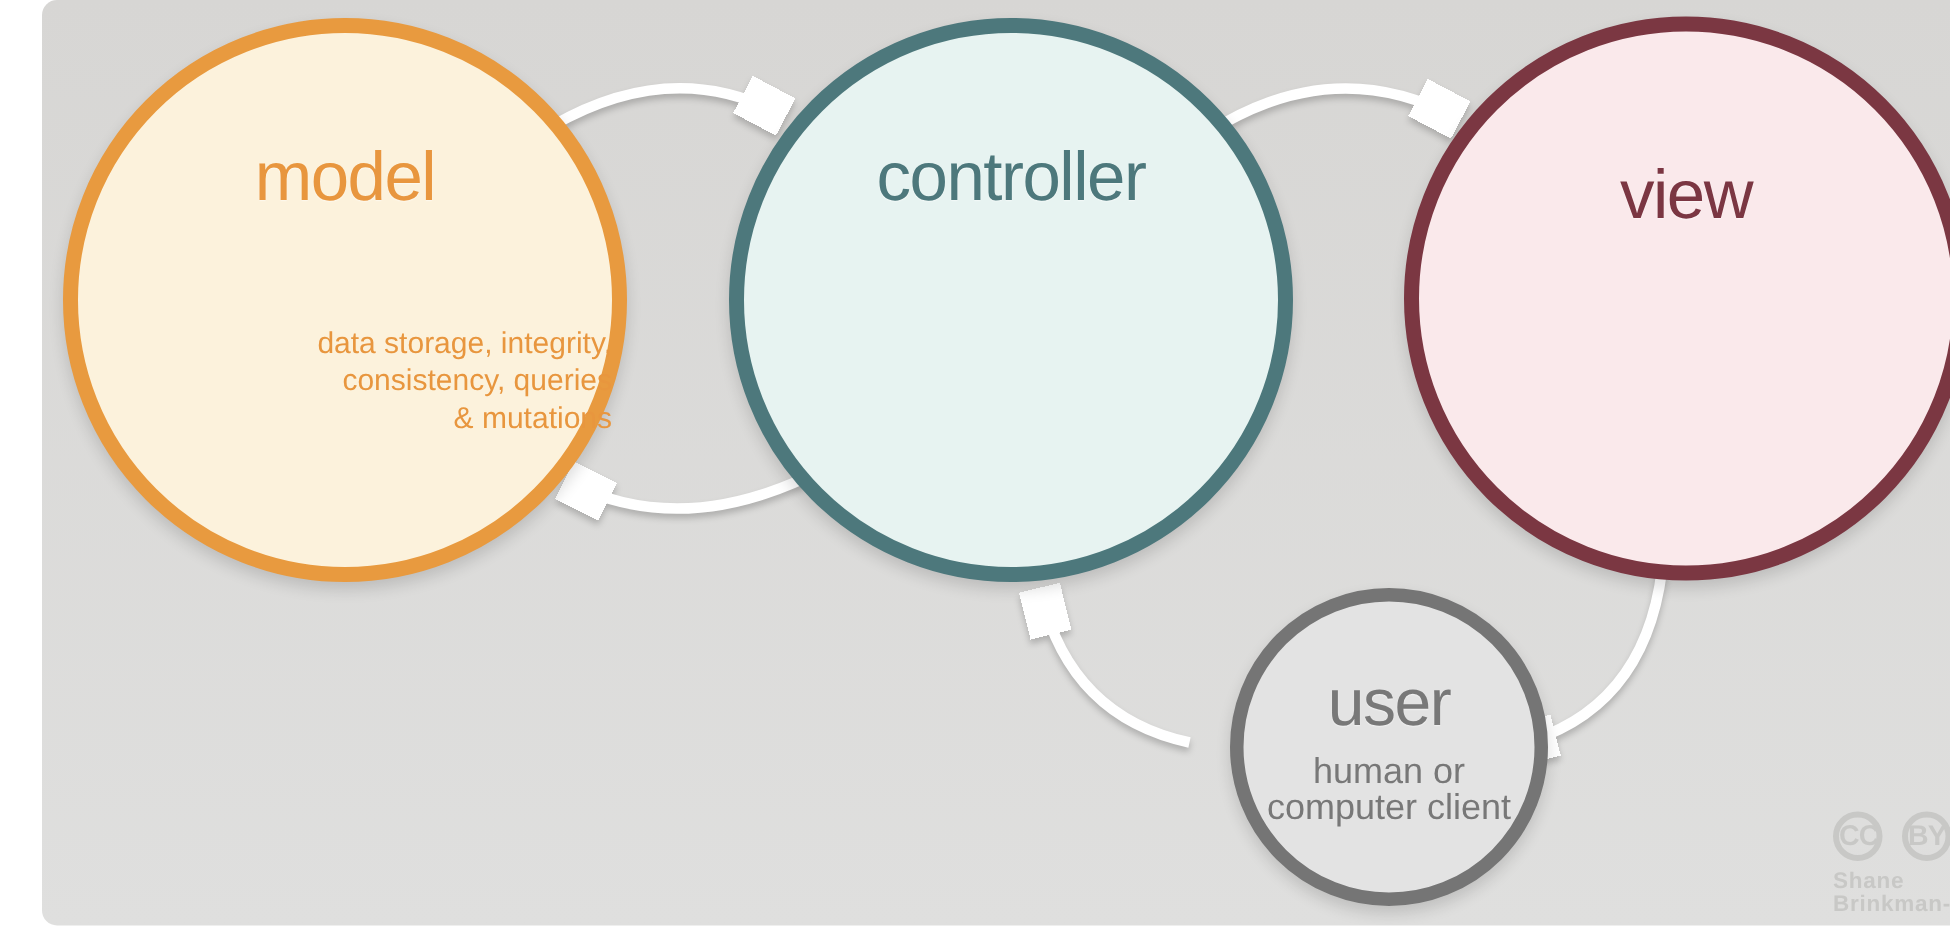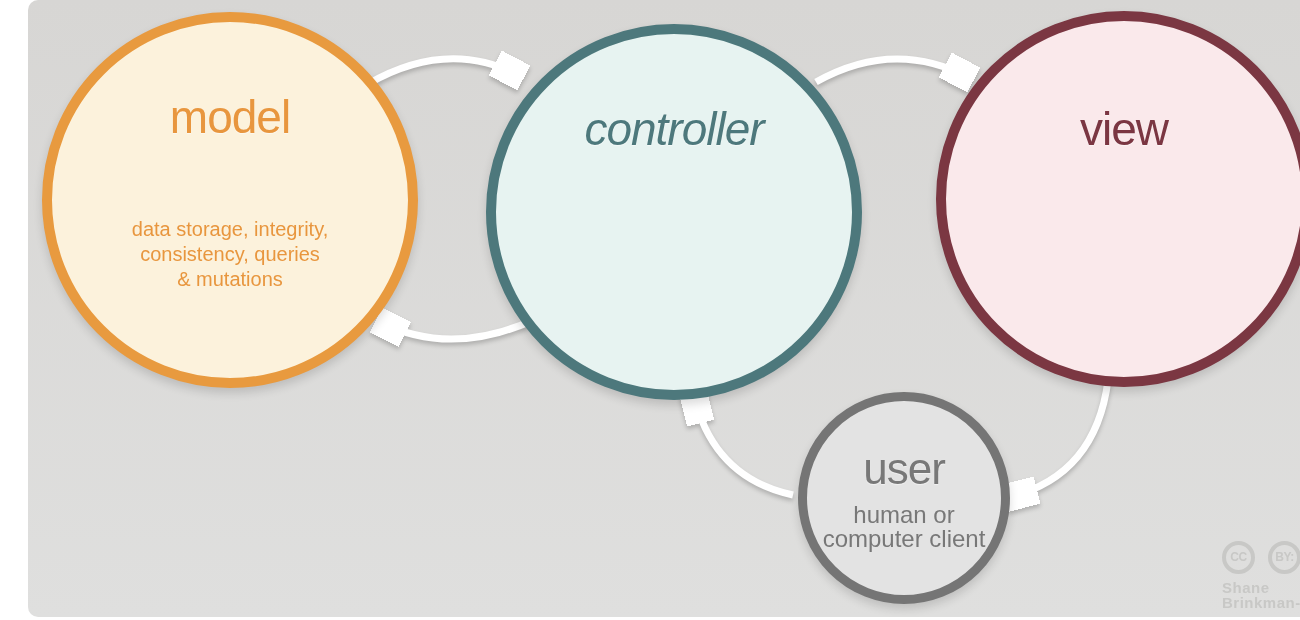--- a/index.html
+++ b/index.html
@@ -67,61 +67,60 @@
     line-height:25px;
     white-space:pre-line;
   }
   .node-model {
     left:14px; top:12px; width:376px; height:376px;
     background:var(--model-fill);
     border:10px solid var(--model-border);
     color:var(--model-text);
   }
   .node-model .title { top:72px; }
-  .node-model .desc { top:195px; }
+  .node-model .desc { top:195px;text-align:right; }
   .node-controller {
-    left:458px; top:24px; width:376px; height:376px;
+    left:458px; top:12px; width:376px; height:376px;
     background:var(--controller-fill);
     border:10px solid var(--controller-border);
     color:var(--controller-text);
-    font-style:italic;
   }
   .node-controller .title { top:72px; }
   .node-controller .desc { top:195px; }
   .node-view {
     left:908px; top:11px; width:376px; height:376px;
     background:var(--view-fill);
     border:10px solid var(--view-border);
     color:var(--view-text);
   }
   .node-view .title { top:85px; }
   .node-view .desc { top:209px; }
   .node-user {
-    left:770px; top:392px; width:212px; height:212px;
+    left:792px; top:392px; width:212px; height:212px;
     background:var(--user-fill);
     border:9px solid var(--user-border);
     color:var(--user-text);
   }
   .node-user .title { top:46px; font-size:44px; }
   .node-user .desc { top:102px; font-size:24px; line-height:24px; }
   .license {
     position:absolute;
     left:1194px; top:541px;
     z-index:3;
     color:var(--badge);
   }
   .license .rings { display:flex; gap:13px; }
   .ring {
     display:inline-block;
     width:33px; height:33px;
     border:4px solid var(--badge);
     border-radius:50%;
     text-align:center;
     line-height:25px;
-    font-size:12px;
+    font-size:19px;
     font-weight:bold;
     letter-spacing:-0.5px;
   }
   .author {
     margin-top:6px;
     font-size:15px;
     font-weight:bold;
     line-height:15px;
     letter-spacing:0.5px;
     white-space:nowrap;

